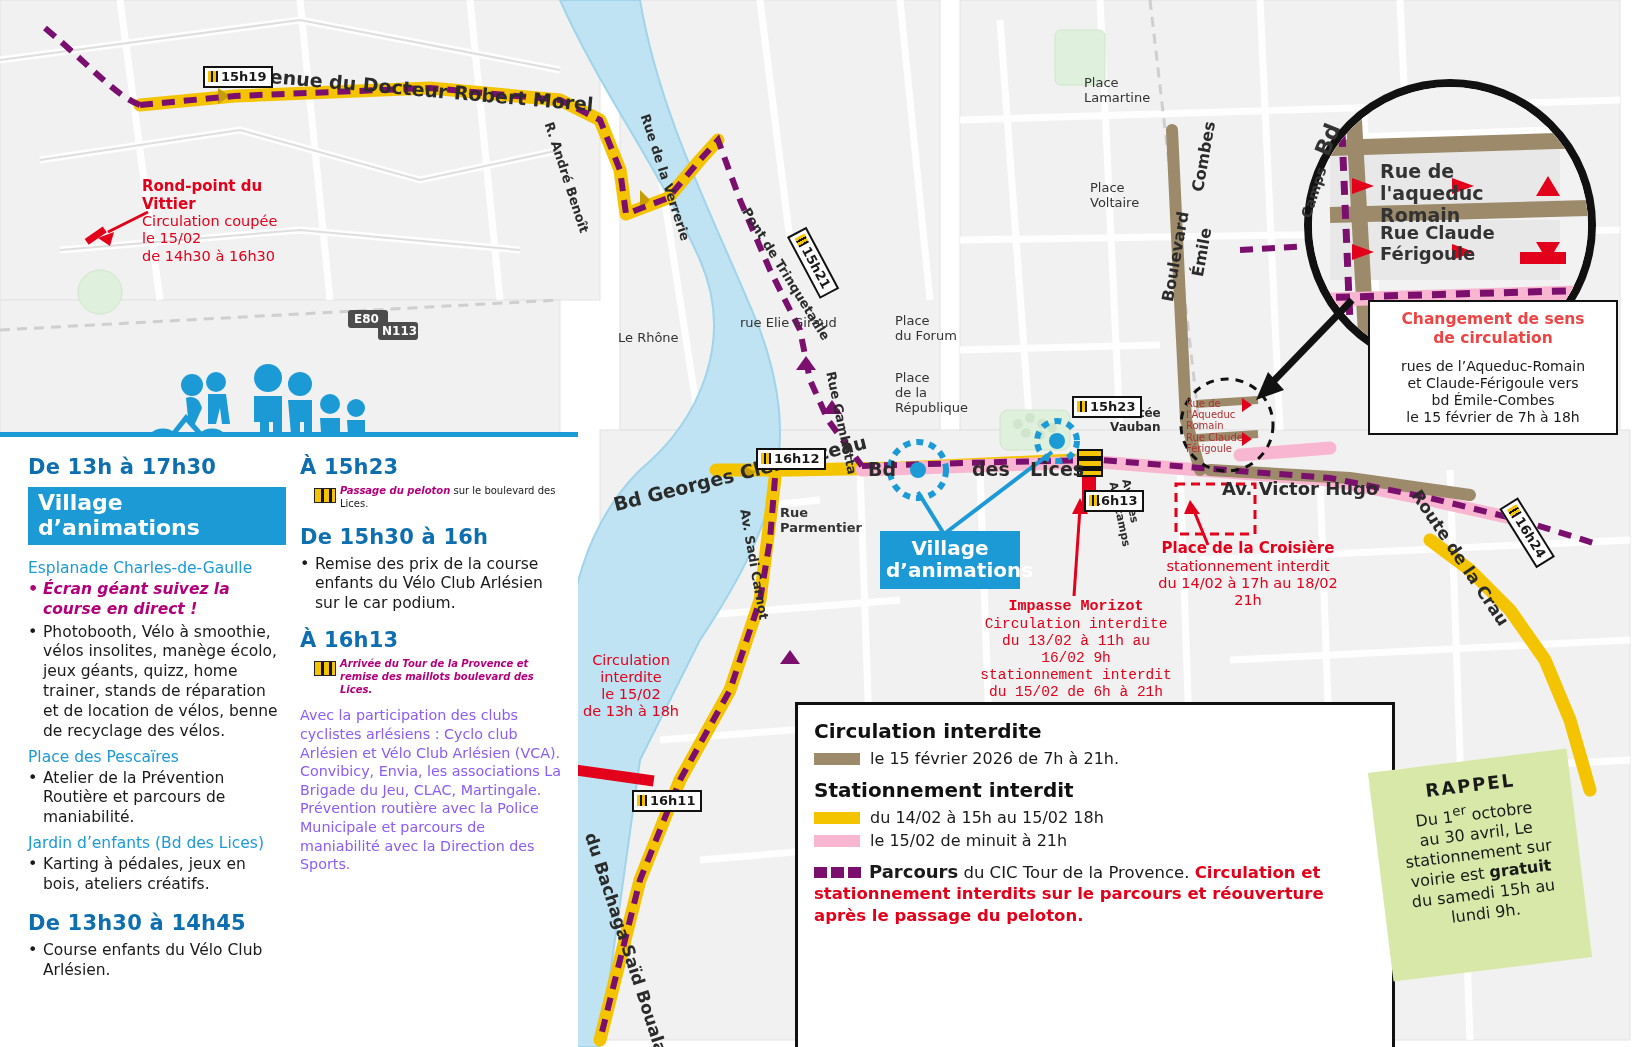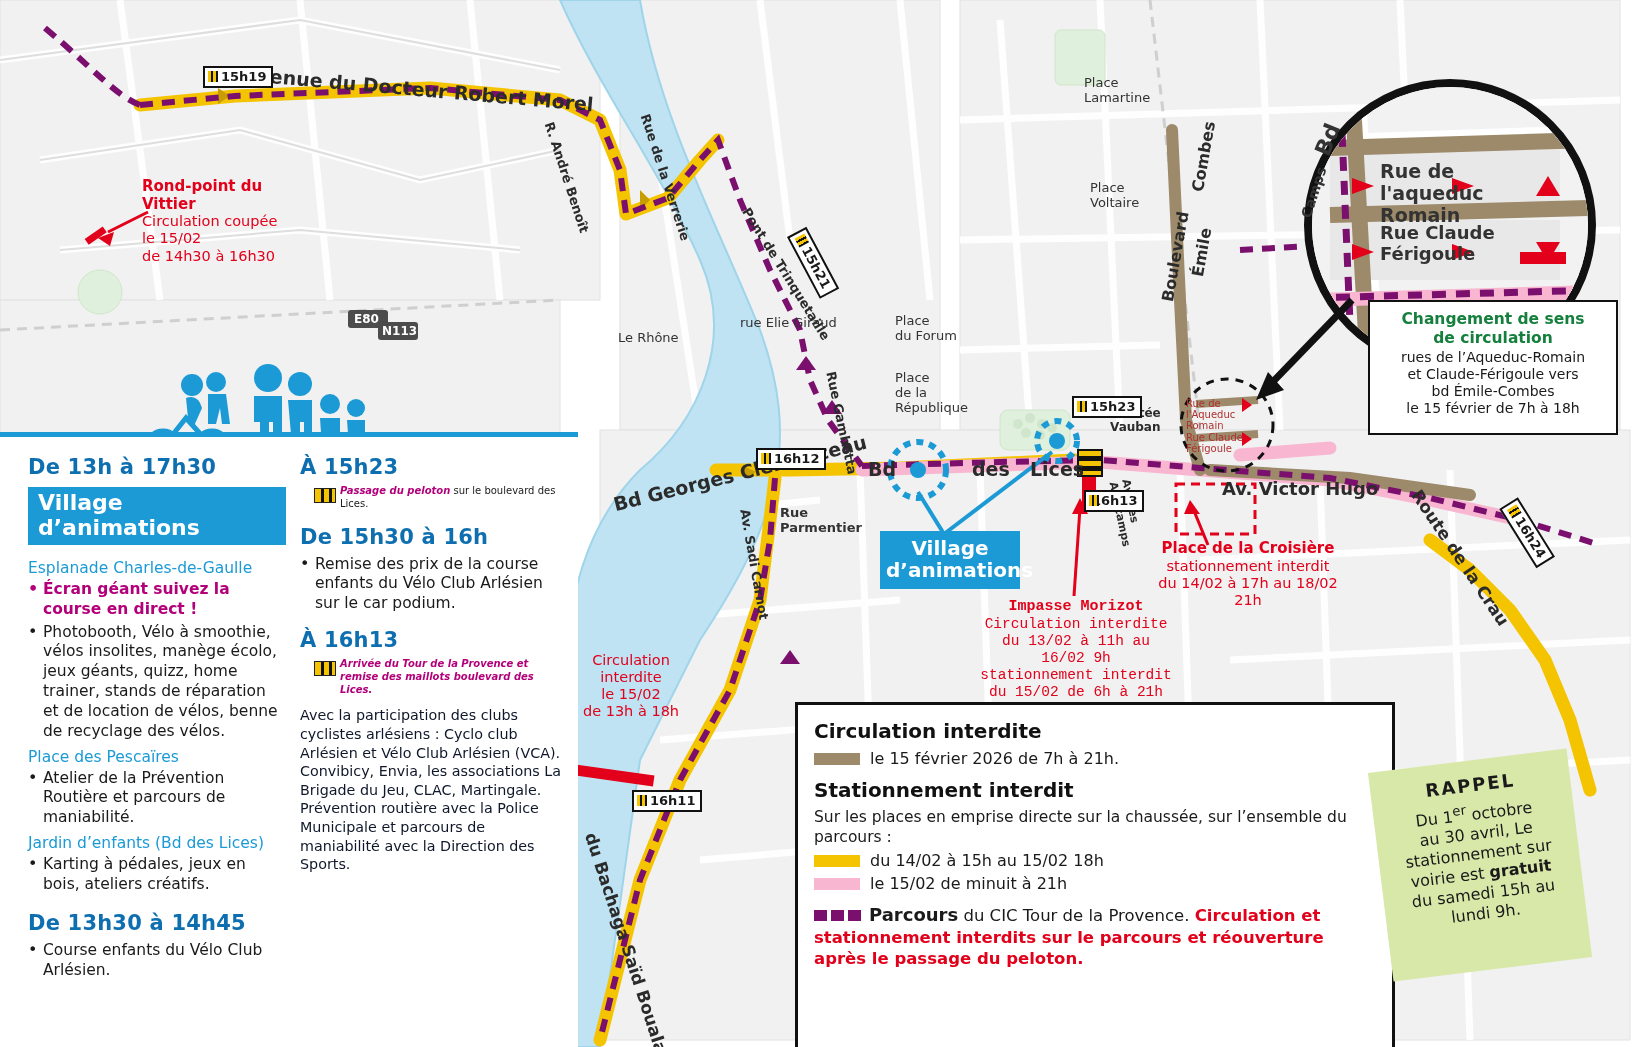--- a/index.html
+++ b/index.html
@@ -25,23 +25,23 @@
     color:#0e6fb0;font-weight:bold;font-size:21px;letter-spacing:.2px;margin:4px 0 6px 0;
   }
   .badge-blue{
     display:inline-block;background:#1b9ad6;color:#fff;font-weight:bold;
     font-size:22px;padding:3px 12px 5px 10px;margin:2px 0 8px 0;
   }
   .sub-blue{color:#1b9ad6;font-size:15.5px;margin:6px 0 3px 0;}
   .bullets{margin:0;padding:0;list-style:none;}
   .bullets li{position:relative;padding-left:15px;font-size:15.5px;line-height:1.28;margin-bottom:3px;}
   .bullets li:before{content:"•";position:absolute;left:0;top:-1px;color:#1a1a1a;font-size:16px;}
-  .bullets li.magenta{color:#b3007a;font-weight:bold;}
+  .bullets li.magenta{color:#b3007a;font-style:italic;font-weight:bold;}
   .bullets li.magenta:before{color:#b3007a;}
-  .note{font-size:14.3px;line-height:1.3;color:#0f172a;margin-top:10px;}
+  .note{font-size:14.3px;line-height:1.3;color:#8b5cf6;margin-top:10px;}
   .flagged{position:relative;padding-left:40px;font-size:10px;line-height:1.28;color:#b3007a;font-weight:bold;font-style:italic;}
   .flagged .flag{
     position:absolute;left:14px;top:3px;width:20px;height:13px;
     background:linear-gradient(90deg,#f5c400 0 6px,#111 6px 9px,#f5c400 9px 14px,#111 14px 17px,#f5c400 17px 20px);
     border:1px solid #222;
   }
   .flagged .plain{color:#1a1a1a;font-weight:normal;font-style:normal;}
   .flagged .mag{color:#b3007a;}
 
   
@@ -71,22 +71,22 @@
   }
   .rappel h4{margin:0 0 6px 0;font-size:18px;letter-spacing:2px;}
   .rappel p{margin:0;font-size:16px;line-height:1.25;}
 
   
   .callout{
     position:absolute;left:1368px;top:300px;width:250px;height:135px;
     background:#fff;border:2px solid #111;box-sizing:border-box;
     padding:8px 8px;text-align:center;
   }
-  .callout .t{color:#15803d;font-weight:bold;font-size:15.5px;line-height:1.2;}
-  .callout .b{font-size:14px;line-height:1.2;margin-top:2px;}
+  .callout .t{color:#ef4444;font-weight:bold;font-size:15.5px;line-height:1.2;}
+  .callout .b{font-size:14px;line-height:1.2;margin-top:11px;}
 
   
   .ann{position:absolute;color:#e2001a;font-size:14.5px;line-height:1.18;text-align:center;}
   .ann b{display:block;font-size:15px;}
   .ann.left{text-align:left;}
 
   
   .mlabel{position:absolute;font-size:13px;color:#333;}
   .street{position:absolute;font-weight:bold;color:#2b2b2b;white-space:nowrap;}
 
@@ -455,21 +455,20 @@
   </div>
 </div>
 
 <div class="legend">
   <h3>Circulation interdite</h3>
   <div class="row">
     <span class="sw brown"></span>
     <span>le 15 février 2026 de 7h à 21h.</span>
   </div>
   <h3 style="margin-top:10px;">Stationnement interdit</h3>
-  <p>Sur les places en emprise directe sur la chaussée, sur l’ensemble du parcours :</p>
   <div class="row">
     <span class="sw yellow"></span>
     <span>du 14/02 à 15h au 15/02 18h</span>
   </div>
   <div class="row">
     <span class="sw pink"></span>
     <span>le 15/02 de minuit à 21h</span>
   </div>
   <div class="parcours-line">
     <span class="dots">

